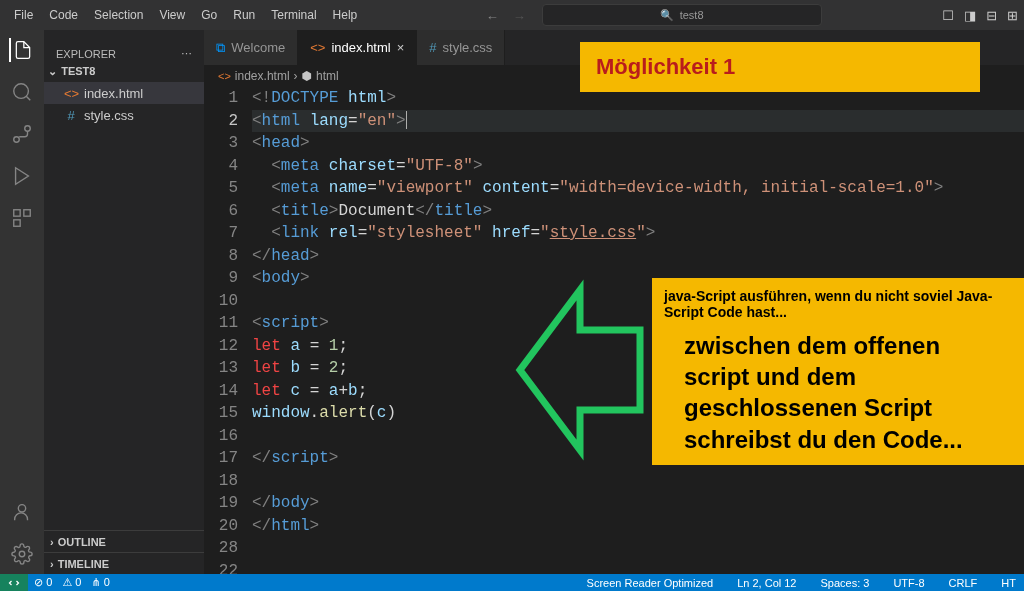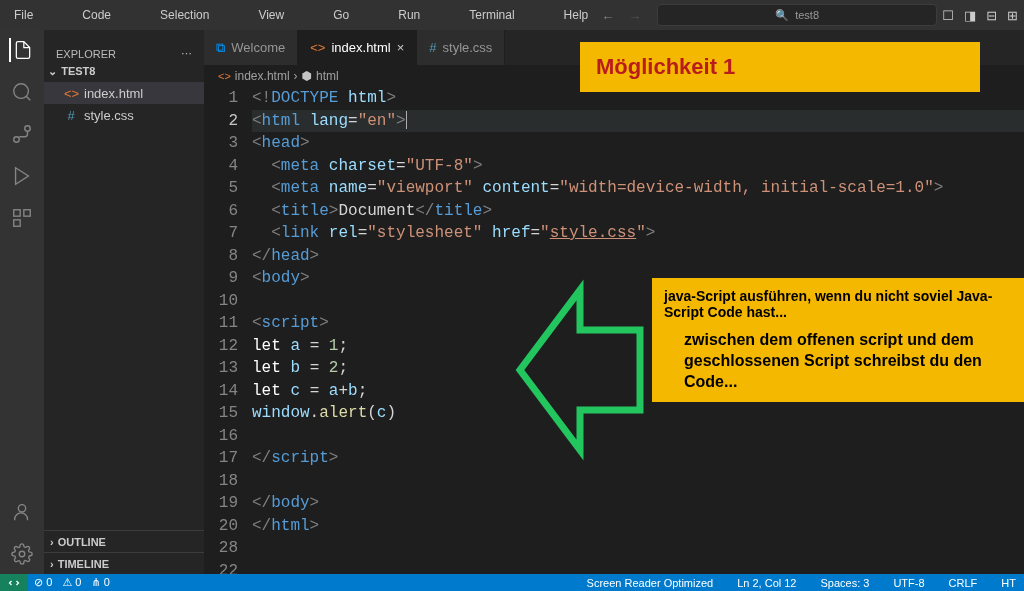--- a/index.html
+++ b/index.html
@@ -166,21 +166,21 @@
 .gutter .current { color: #c6c6c6; }
 .code { flex: 1; position: relative; white-space: pre; }
 .code-line { height: 22.5px; }
 .code-line.hl { background: #2a2d2e; }
 .tk-bracket { color: #808080; }
 .tk-doctype { color: #569cd6; }
 .tk-tag { color: #569cd6; }
 .tk-attr { color: #9cdcfe; }
 .tk-string { color: #ce9178; }
 .tk-text { color: #d4d4d4; }
-.tk-keyword { color: #ffffff; }
+.tk-keyword { color: #ef4444; }
 .tk-var { color: #9cdcfe; }
 .tk-num { color: #b5cea8; }
 .tk-func { color: #dcdcaa; }
 .tk-link { color: #ce9178; text-decoration: underline; }
 .cursor {
   display: inline-block;
   width: 1px;
   height: 18px;
   background: #aeafad;
   vertical-align: middle;
@@ -224,34 +224,34 @@
   position: absolute;
   top: 278px;
   left: 652px;
   width: 372px;
   background: #f5b800;
   color: #000;
   padding: 10px 12px;
   font-family: "Segoe UI", sans-serif;
 }
 .annotation-2 .small { font-size: 14px; font-weight: bold; margin-bottom: 10px; }
-.annotation-2 .big { font-size: 16px; font-weight: bold; line-height: 1.3; padding-left: 20px; }
+.annotation-2 .big { font-size: 24px; font-weight: bold; line-height: 1.3; padding-left: 20px; }
 
 .arrow {
   position: absolute;
   top: 270px;
   left: 510px;
   pointer-events: none;
 }
 </style>
 </head>
 <body>
 
 <div class="titlebar">
-  <div id="menu-ct" style="display:flex;gap:33px;">
+  <div id="menu-ct" style="display:flex;">
       <div class="menu-item">File</div>
       <div class="menu-item">Code</div>
       <div class="menu-item">Selection</div>
       <div class="menu-item">View</div>
       <div class="menu-item">Go</div>
       <div class="menu-item">Run</div>
       <div class="menu-item">Terminal</div>
       <div class="menu-item">Help</div>
     </div>
   <div class="titlebar-center">

